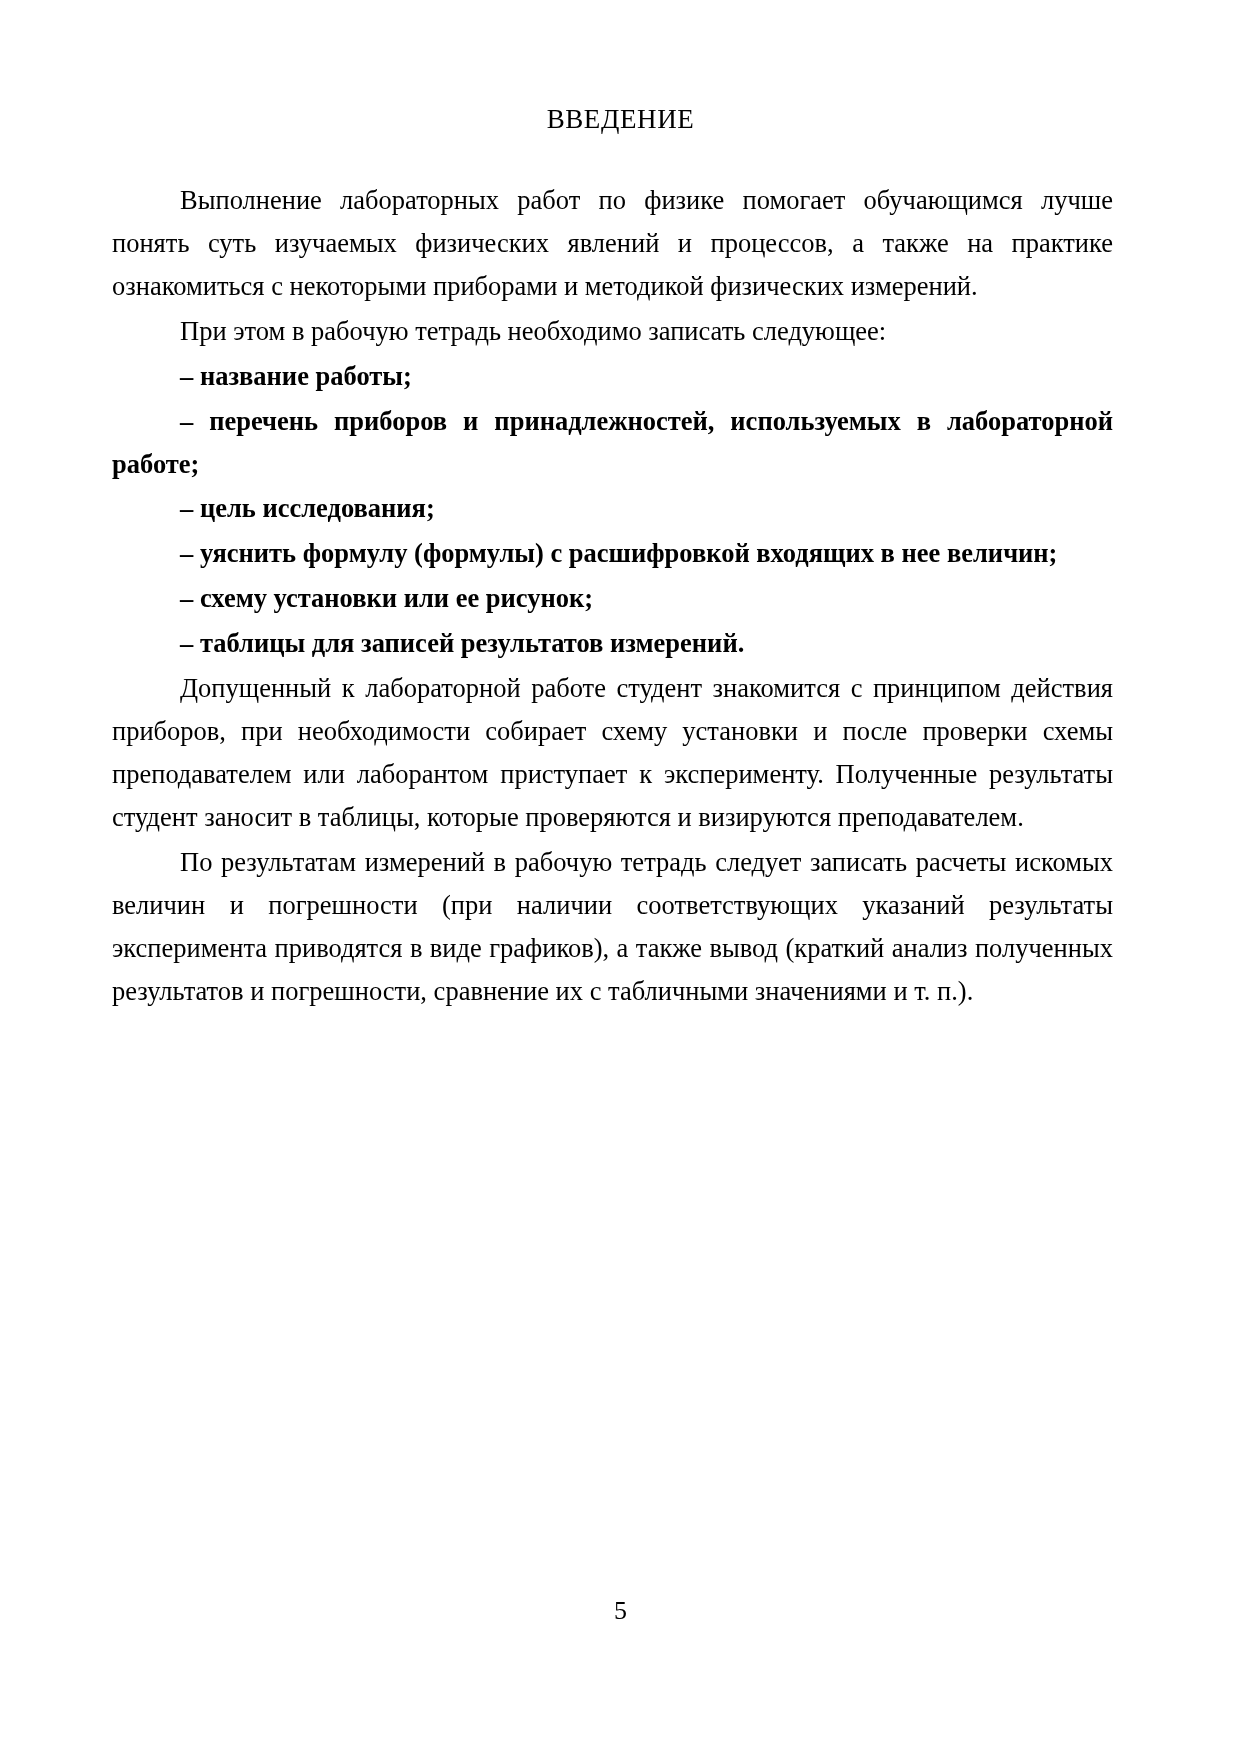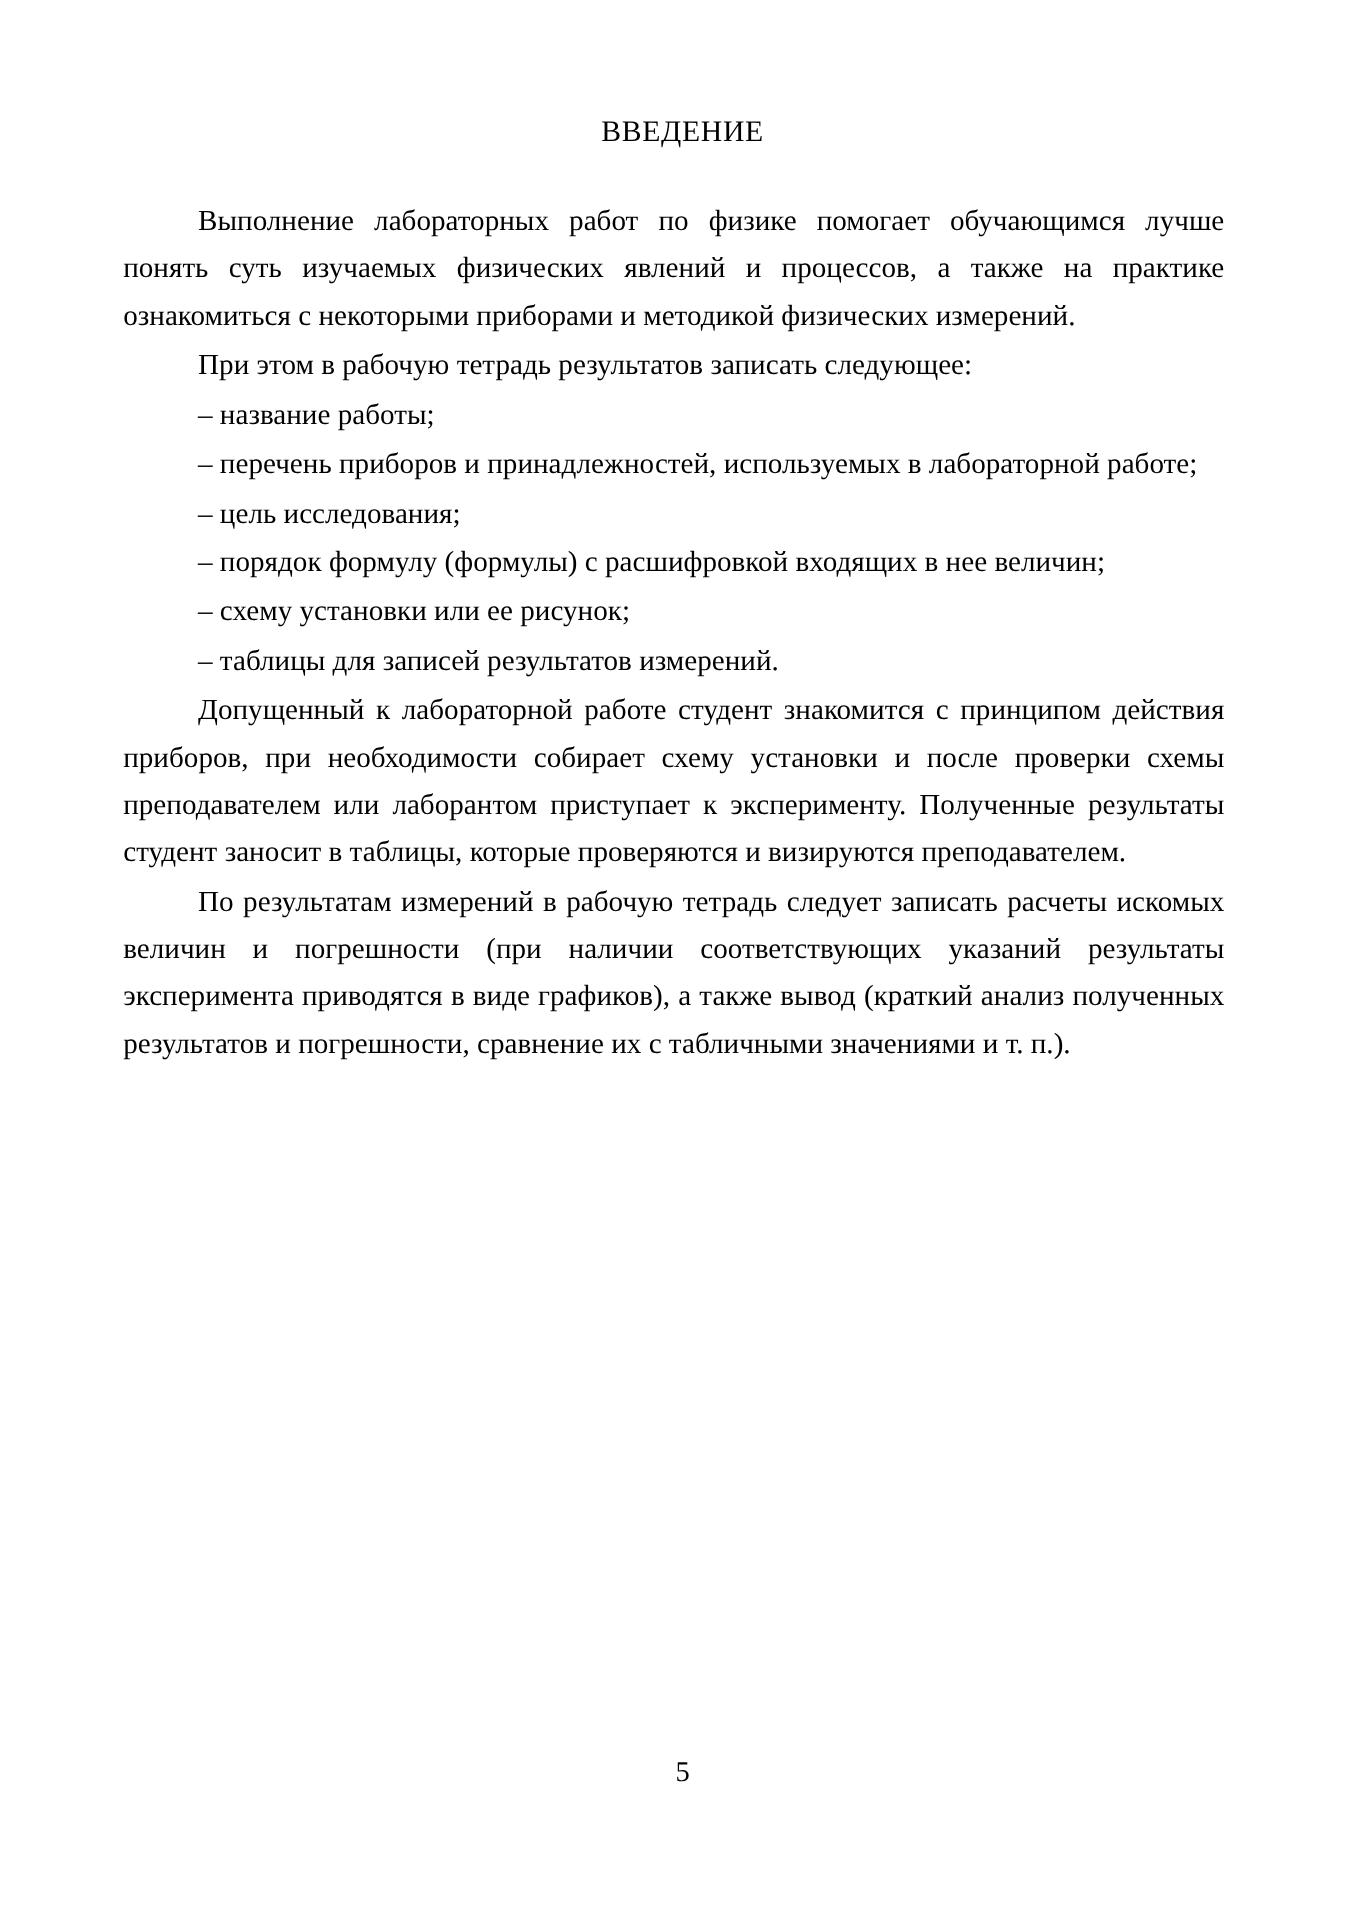--- a/index.html
+++ b/index.html
@@ -38,20 +38,21 @@
     hyphens: manual;
   }
   .para {
     text-indent: 68px;
     margin-bottom: 2px;
   }
   .bullet {
     text-indent: 68px;
     text-align: justify;
     margin-bottom: 2px;
+    font-weight: bold;
   }
   .page-number {
     position: absolute;
     left: 0;
     right: 0;
     bottom: 128px;
     text-align: center;
     font-size: 26px;
   }
   .text-block {
@@ -63,26 +64,26 @@
 
 <div class="page">
 
   <h1 class="doc-title">ВВЕДЕНИЕ</h1>
 
   <div class="text-block">
 
     <p class="body-text para">Выполнение лабораторных работ по физике помогает обучающимся лучше понять суть изучаемых физических явлений и процессов, а также на практике ознакомиться с некоторыми приборами и методикой физических измерений.</p>
 
 
-    <p class="body-text para">При этом в рабочую тетрадь результатов записать следующее:</p>
+    <p class="body-text para">При этом в рабочую тетрадь необходимо записать следующее:</p>
 
     <p class="body-text bullet">– название работы;</p>
     <p class="body-text bullet">– перечень приборов и принадлежностей, используемых в лабораторной работе;</p>
     <p class="body-text bullet">– цель исследования;</p>
-    <p class="body-text bullet">– порядок формулу (формулы) с расшифровкой входящих в нее величин;</p>
+    <p class="body-text bullet">– уяснить формулу (формулы) с расшифровкой входящих в нее величин;</p>
     <p class="body-text bullet">– схему установки или ее рисунок;</p>
     <p class="body-text bullet">– таблицы для записей результатов измерений.</p>
 
     <p class="body-text para">Допущенный к лабораторной работе студент знакомится с принципом действия приборов, при необходимости собирает схему установки и после проверки схемы преподавателем или лаборантом приступает к эксперименту. Полученные результаты студент заносит в таблицы, которые проверяются и визируются преподавателем.</p>
 
     <p class="body-text para">По результатам измерений в рабочую тетрадь следует записать расчеты искомых величин и погрешности (при наличии соответствующих указаний результаты эксперимента приводятся в виде графиков), а также вывод (краткий анализ полученных результатов и погрешности, сравнение их с табличными значениями и т. п.).</p>
 
   </div>
 
   <div class="page-number">5</div>

